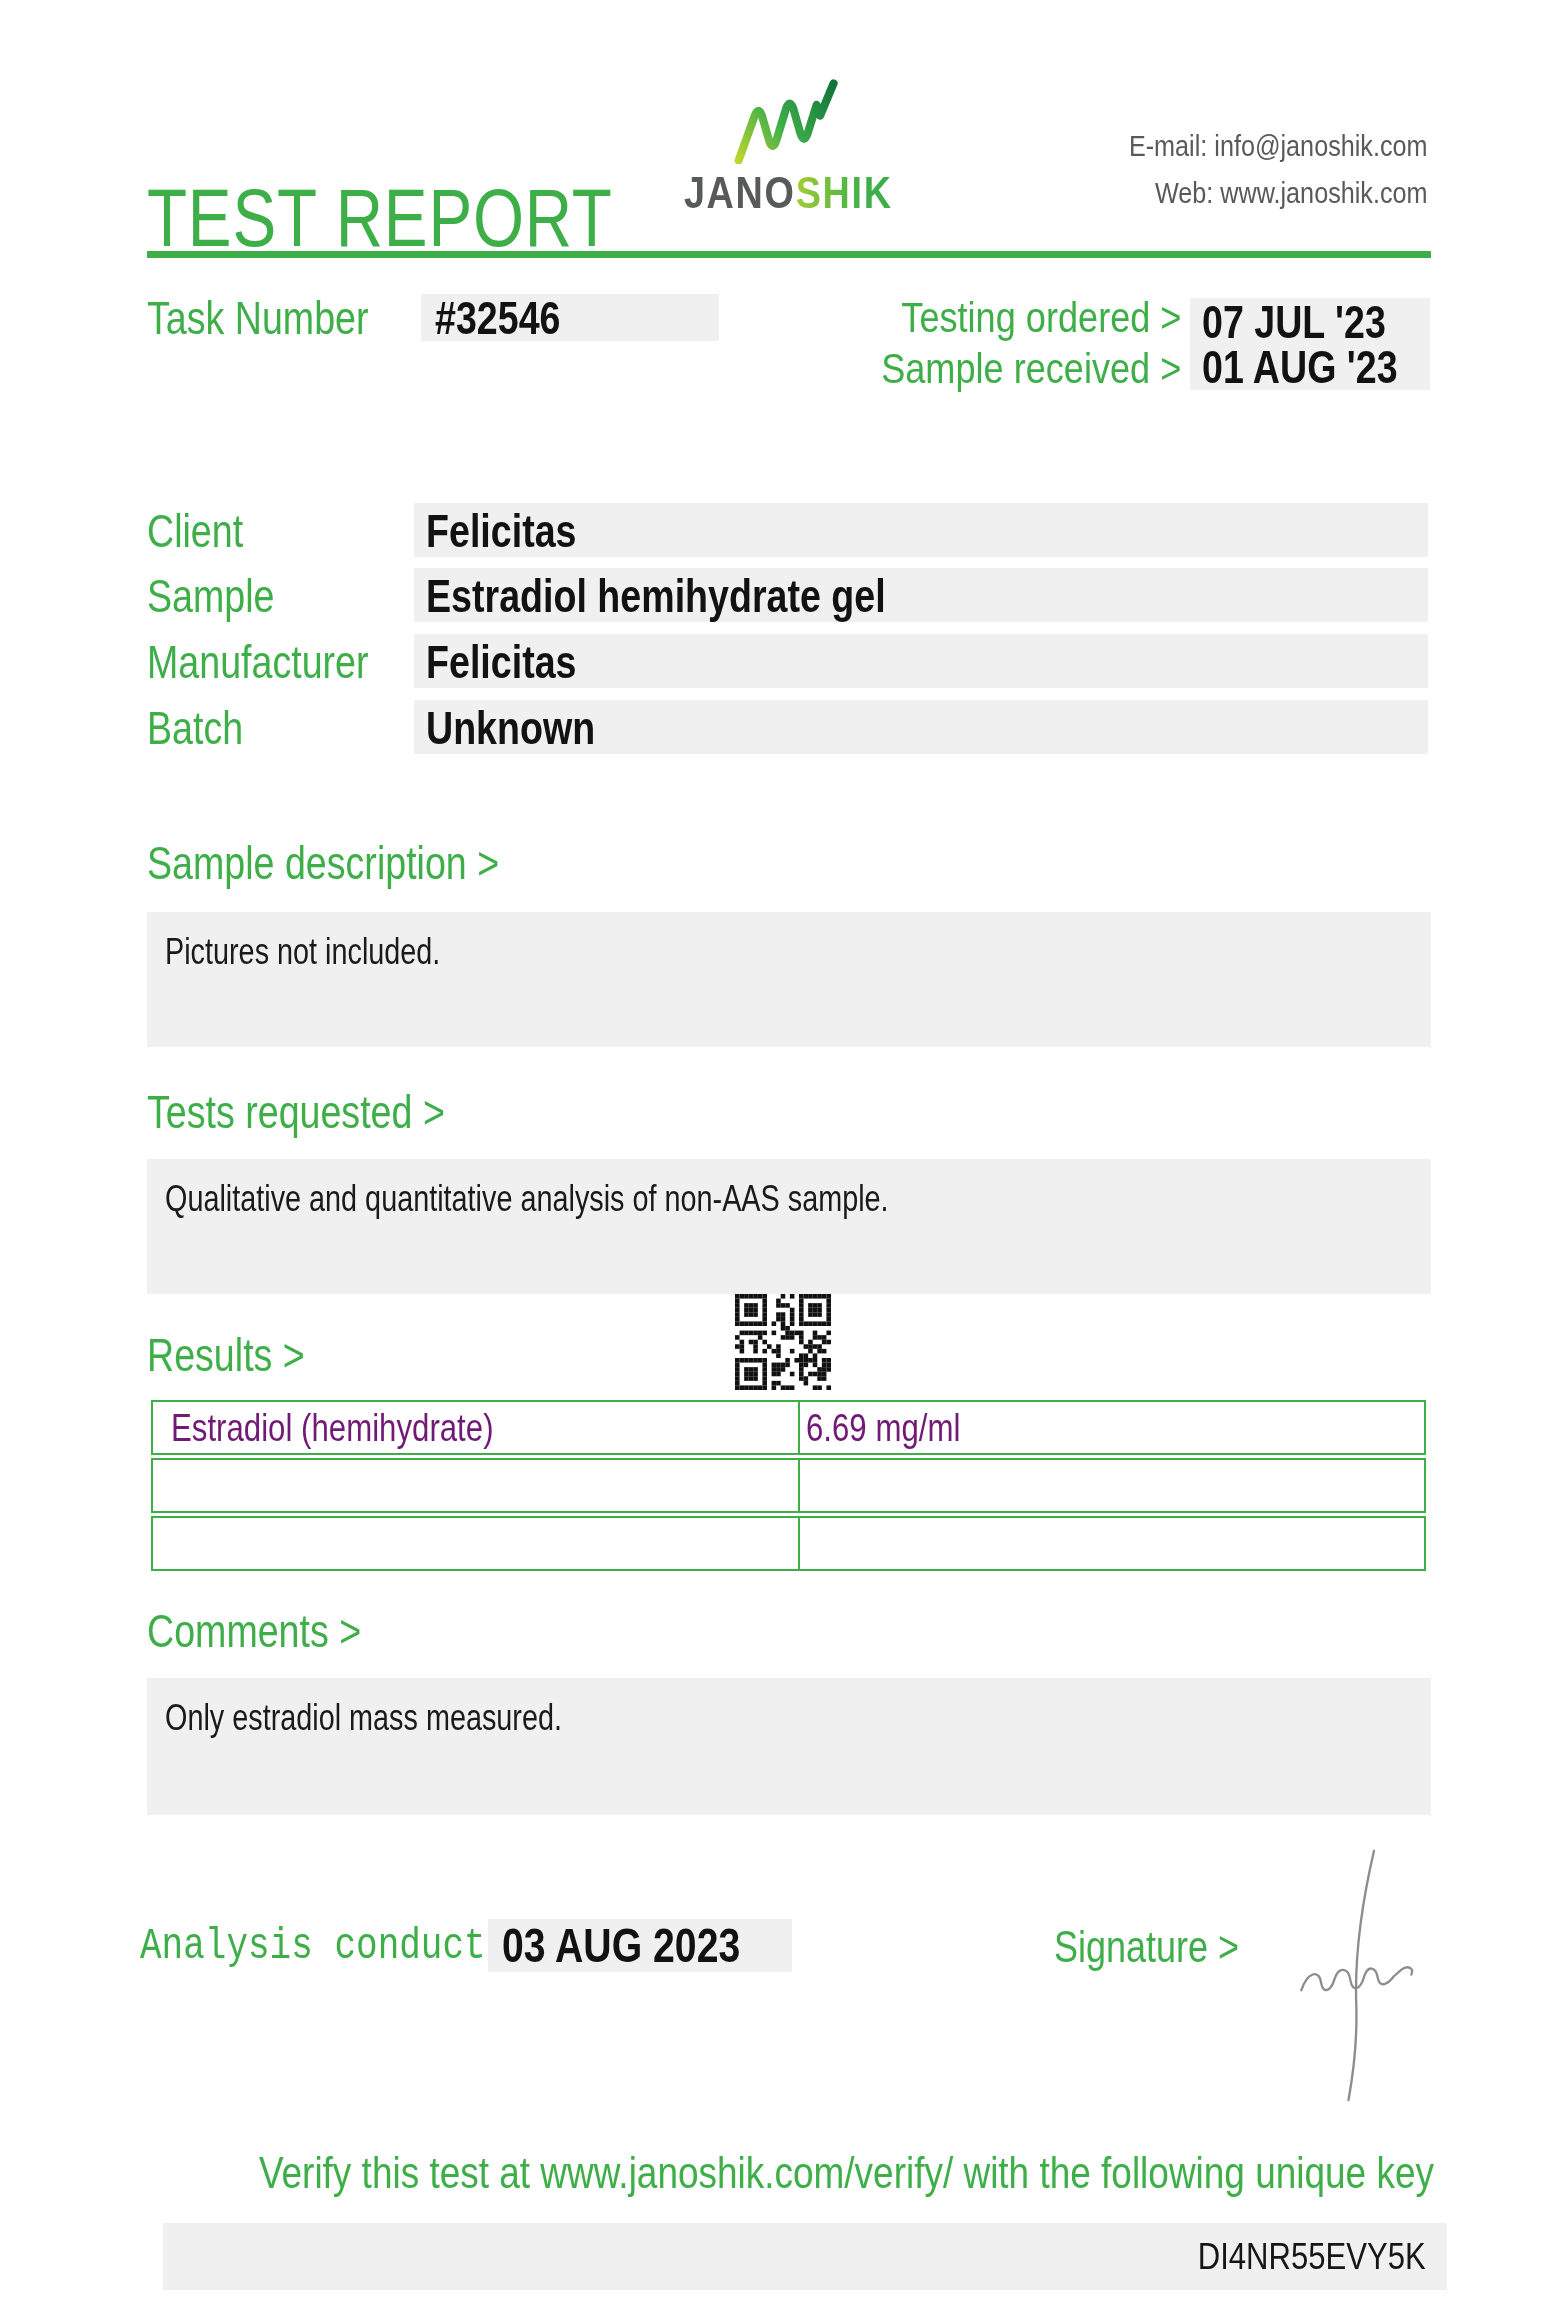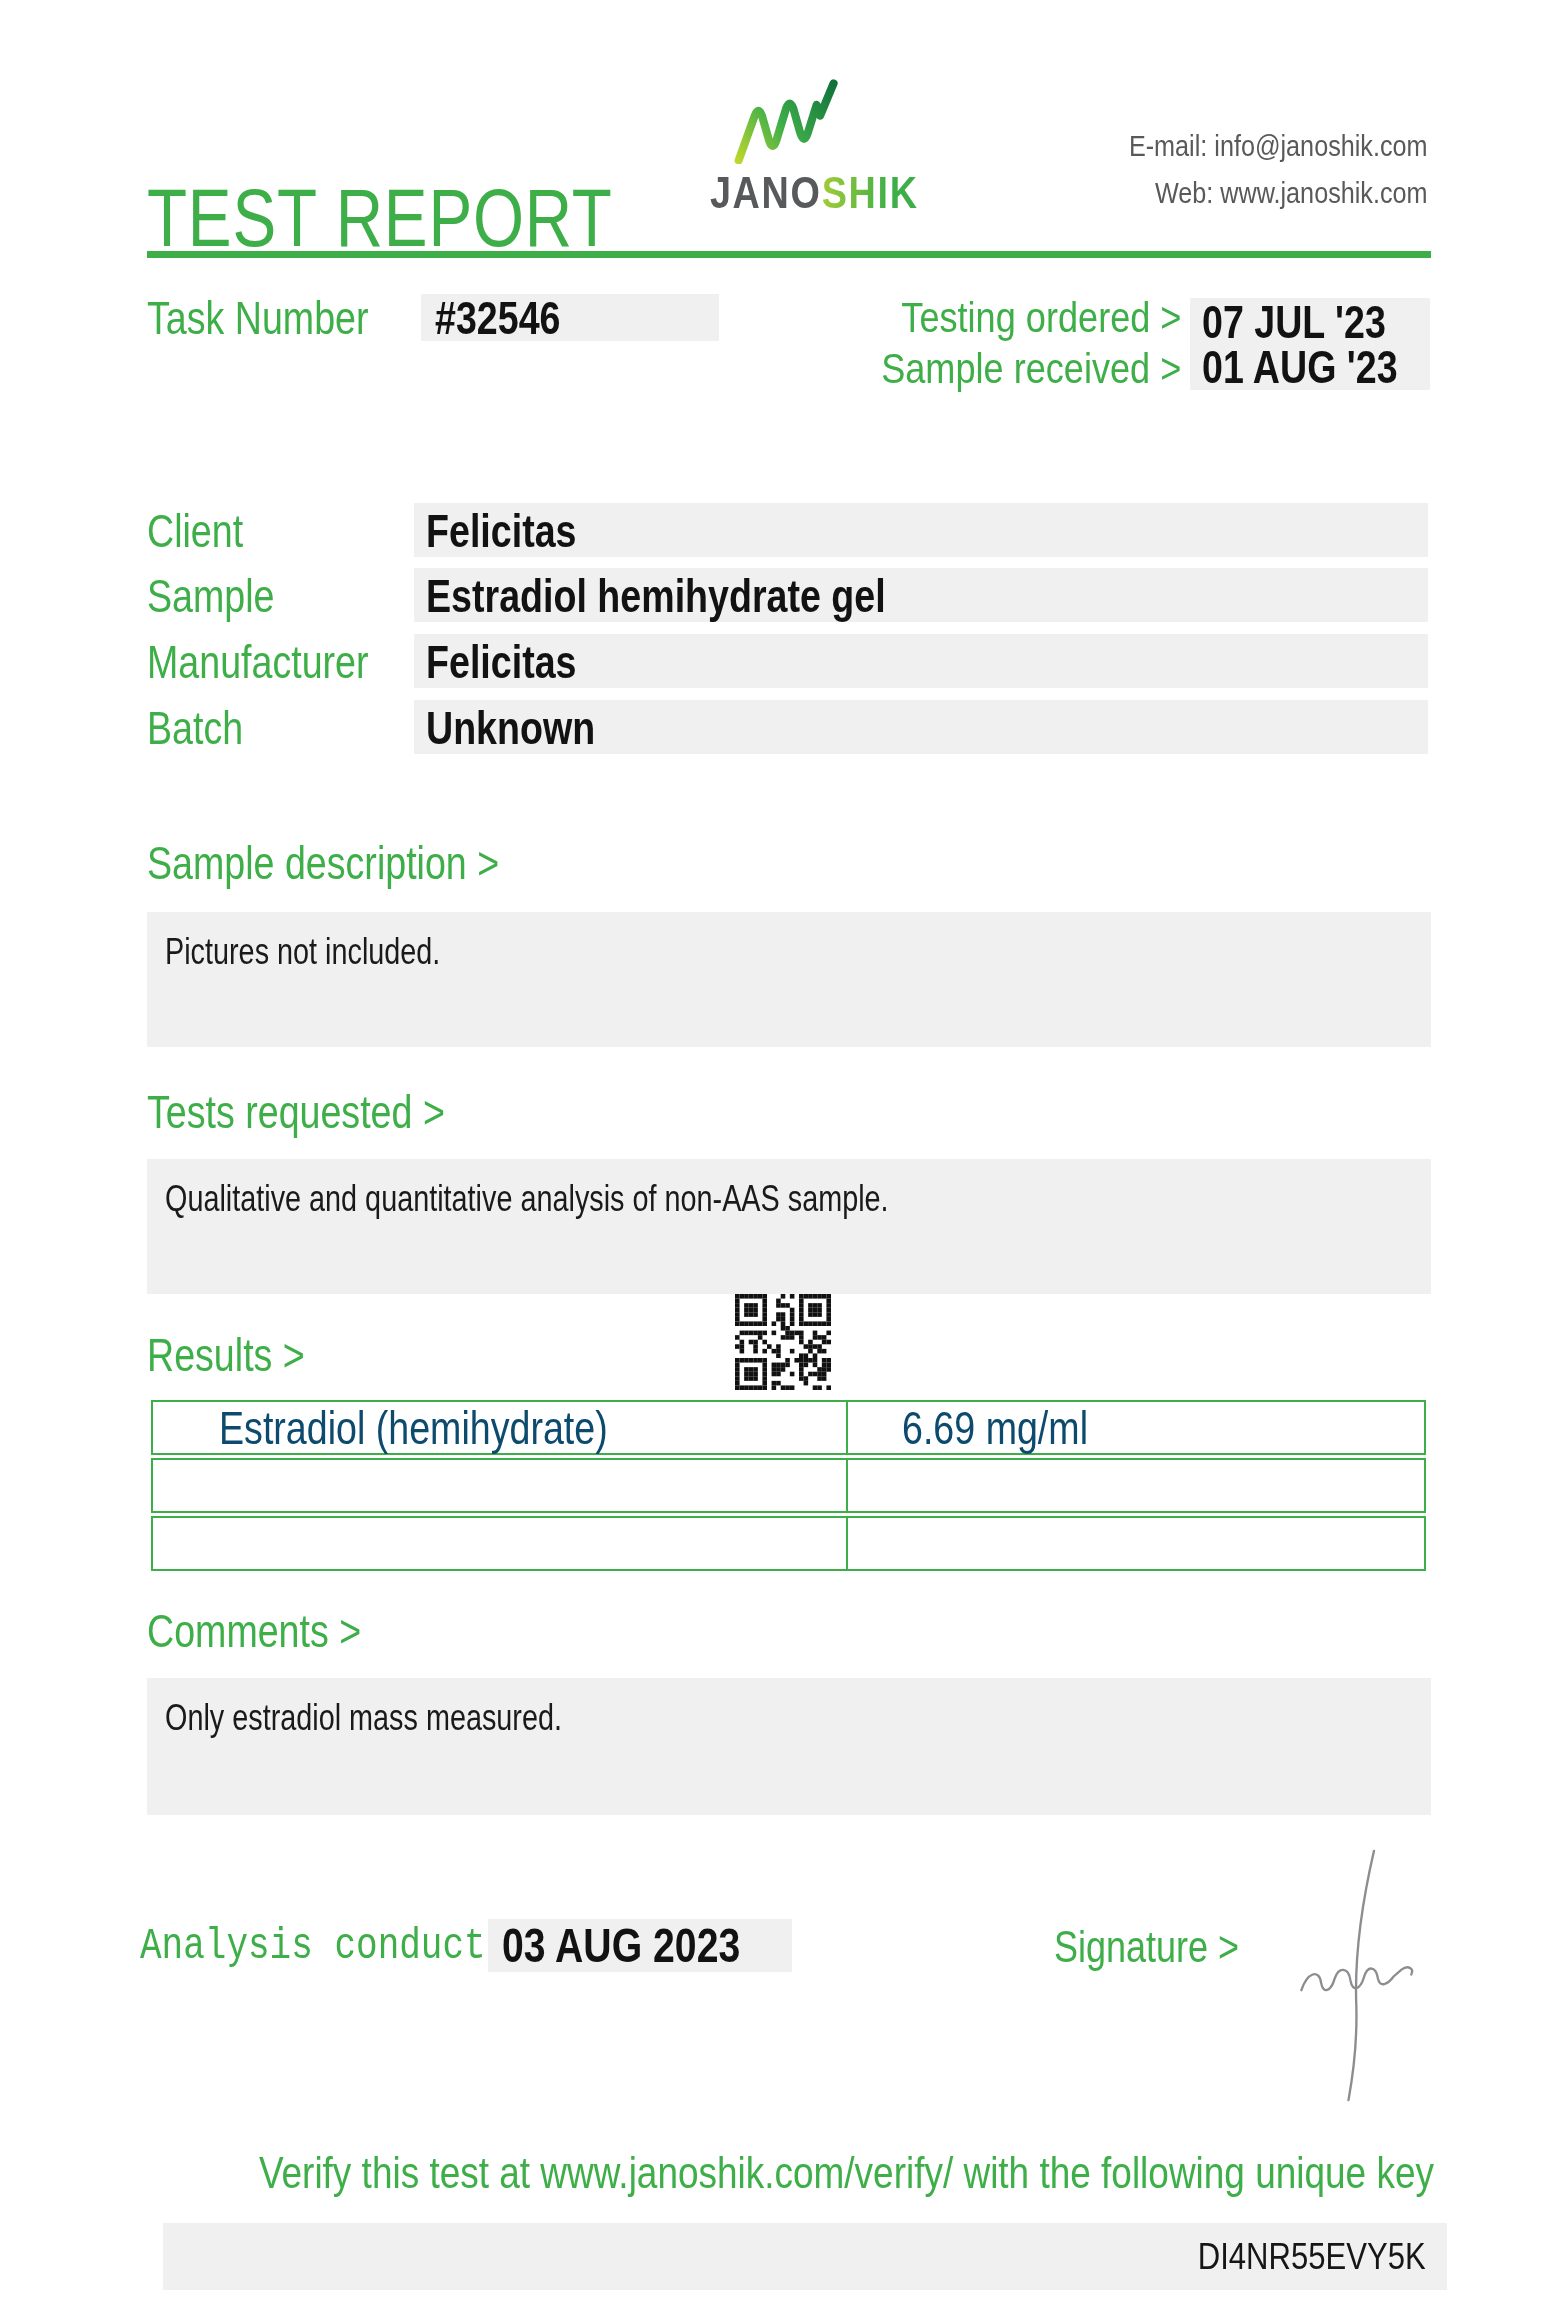--- a/index.html
+++ b/index.html
@@ -10,21 +10,21 @@
   .cx-r{display:inline-block;transform:scaleX(.84);transform-origin:100% 50%;white-space:nowrap;}
   .cx-c{display:inline-block;transform:scaleX(.84);transform-origin:50% 50%;white-space:nowrap;}
   .abs{position:absolute;}
   .lab{font-size:47px;color:var(--green);line-height:1;}
   .val{font-size:47px;font-weight:700;color:#121212;line-height:1;}
   .head{font-size:47px;color:var(--green);line-height:1;}
   .gbox{background:var(--boxbg);}
   .vrow{display:flex;align-items:center;}
   .body-text{font-size:36px;color:#1a1a1a;line-height:1.25;}
   .rule{background:var(--green);}
-  .cell{display:flex;align-items:center;font-size:47px;color:#0c4a6e;margin-left:48px;}
+  .cell{display:flex;align-items:center;font-size:39px;color:#701a75;}
   .brand-gray{color:#58595b;}
   .brand-green{background:linear-gradient(90deg,#a3cc35,#3eae49 70%);
                -webkit-background-clip:text;background-clip:text;color:transparent;}
   :root{--green:#3eae49;--boxbg:#f0f0f0;--graytext:#58595b;}
 </style>
 </head>
 <body>
 
 <div class="page">
 
@@ -37,21 +37,21 @@
       <defs>
         <linearGradient id="lg1" x1="0" y1="96" x2="120" y2="0" gradientUnits="userSpaceOnUse">
           <stop offset="0" stop-color="#c9da2b"></stop>
           <stop offset="0.45" stop-color="#3eae49"></stop>
           <stop offset="1" stop-color="#0b6b3a"></stop>
         </linearGradient>
       </defs>
       <path d="M6 92 L24 42 Q28 31 32 42 L40 70 Q44 82 48 70 L59 34 Q63 23 67 34 L75 62 Q79 74 83 62 L93 30 L97 42 L112 6" fill="none" stroke="url(#lg1)" stroke-width="9" stroke-linecap="round" stroke-linejoin="round"></path>
     </svg>
   </div>
-  <div class="abs" style="left:690px;top:167px;width:263px;">
+  <div class="abs" style="left:657px;top:167px;width:263px;text-align:center;">
     <span class="cx-c" style="font-size:45px;font-weight:700;letter-spacing:2px;">
       <span class="brand-gray">JANO</span><span class="brand-green">SHIK</span>
     </span>
   </div>
 
   <div class="abs" style="right:140px;top:123px;text-align:right;line-height:1.55;font-size:30px;color:var(--graytext);">
     <div><span class="cx-r">E-mail: info@janoshik.com</span></div>
     <div><span class="cx-r">Web: www.janoshik.com</span></div>
   </div>
 

